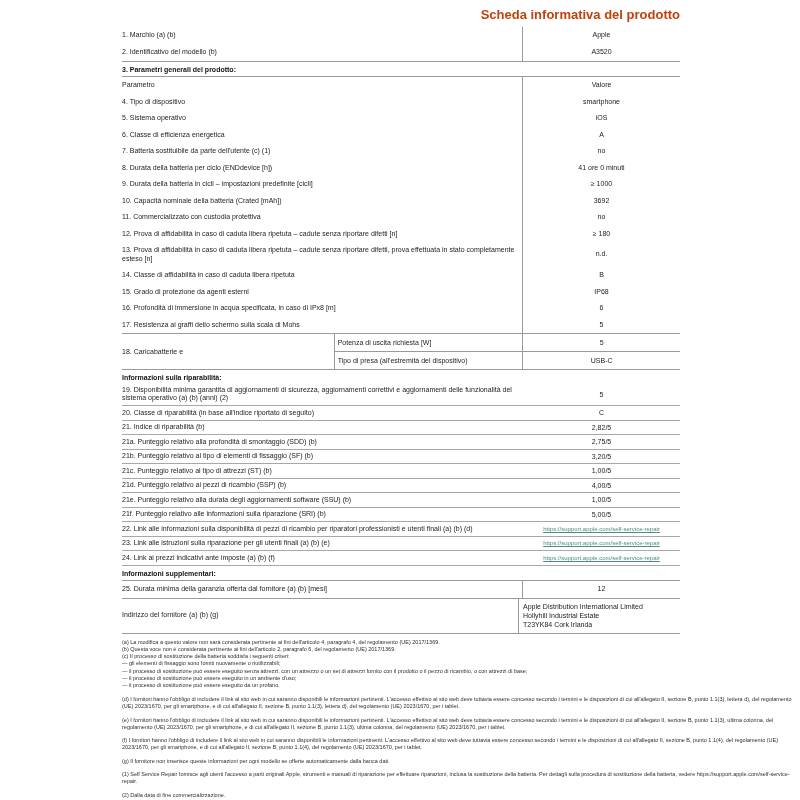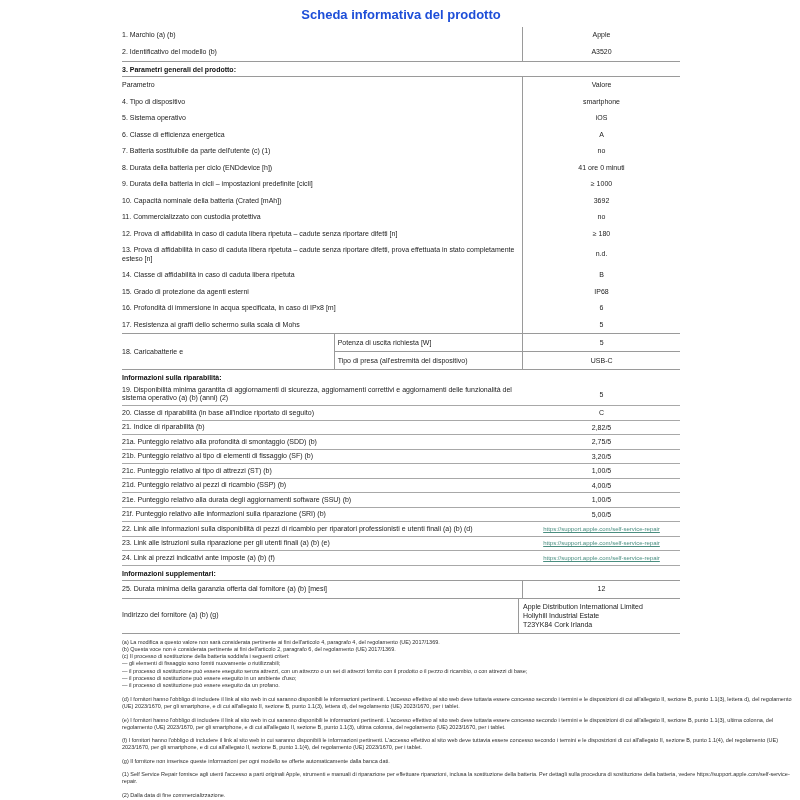--- a/index.html
+++ b/index.html
@@ -1,18 +1,18 @@
 <!DOCTYPE html>
 <html><head>
 <meta charset="utf-8">
 <style>
   html,body{margin:0;padding:0;background:#ffffff;}
   body{width:800px;height:800px;font-family:"Liberation Sans",sans-serif;color:#1c1c1c;overflow:hidden;}
   .doc{width:558px;margin-left:122px;}
-  .title{font-size:13px;font-weight:bold;text-align:center;padding:7px 0 5px 0;color:#1d4ed8;}
+  .title{font-size:13px;font-weight:bold;text-align:right;padding:7px 0 5px 0;color:#c2410c;}
   .row{display:flex;align-items:stretch;font-size:7px;}
   .row .lbl{flex:1;display:flex;align-items:center;padding-right:6px;line-height:8.5px;}
   .row .val{width:157px;display:flex;align-items:center;justify-content:center;text-align:center;line-height:8.5px;}
   .divided .val{border-left:1px solid #9a9a9a;}
   .bb{border-bottom:1px solid #9a9a9a;}
   .h17{min-height:17px;}
   .h16{min-height:16.5px;}
   .sec{font-size:7px;font-weight:bold;padding:4px 0 3px 0;color:#111;}
   .charger{display:flex;border-top:1px solid #9a9a9a;border-bottom:1px solid #9a9a9a;}
   .charger .c-left{width:212px;display:flex;align-items:center;font-size:7px;}

